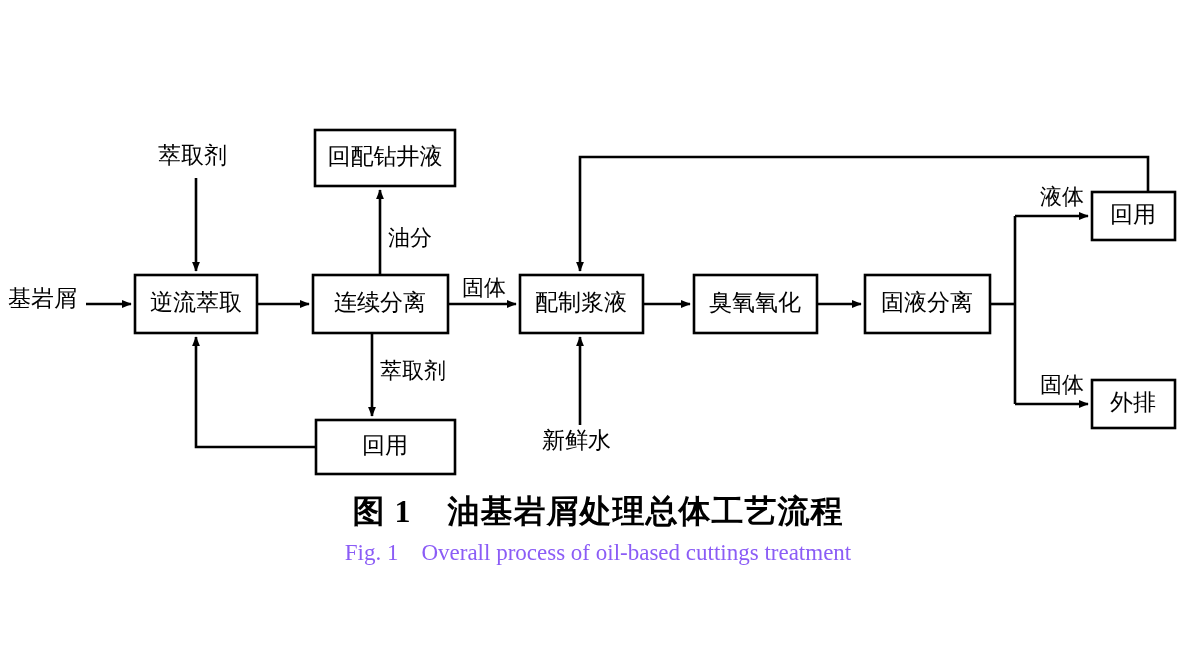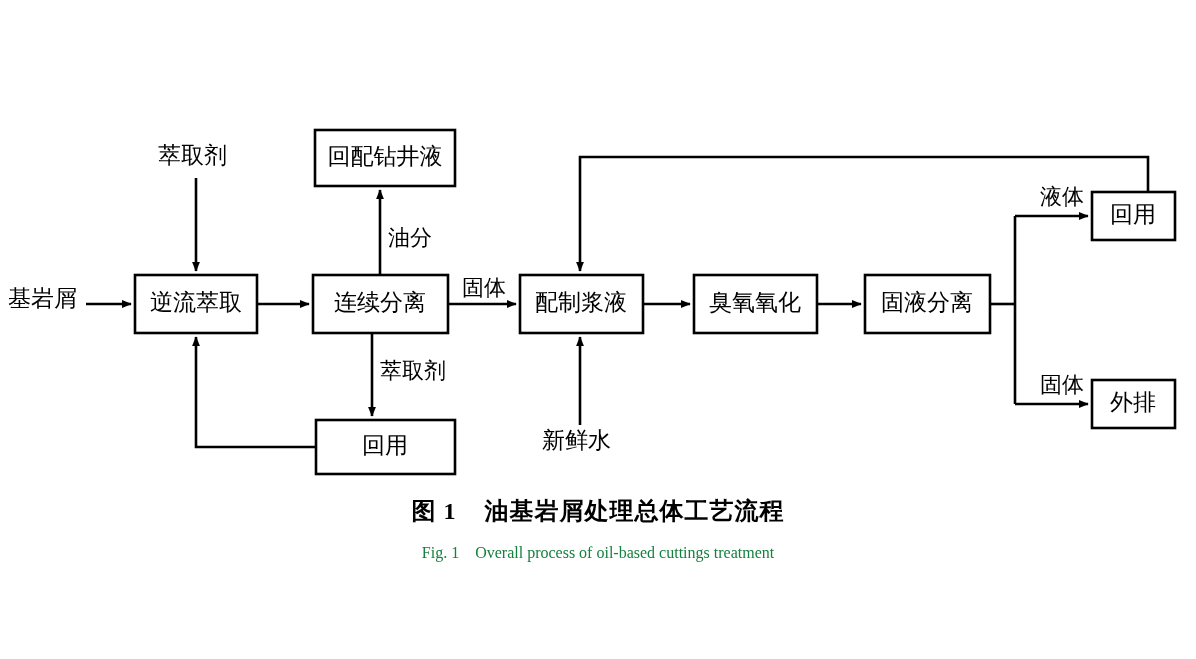--- a/index.html
+++ b/index.html
@@ -60,31 +60,31 @@
   }
   .caption-block {
     position: absolute;
     left: 0;
     top: 494px;
     width: 1196px;
     text-align: center;
   }
   .caption-cn {
     font-family: "Liberation Serif", "DejaVu Serif", serif;
-    font-size: 24px;
+    font-size: 32px;
     font-weight: bold;
     color: #000000;
     letter-spacing: 1px;
     line-height: 34px;
     white-space: pre;
   }
   .caption-en {
     font-family: "Liberation Serif", "DejaVu Serif", serif;
-    font-size: 16px;
-    color: #15803d;
+    font-size: 23px;
+    color: #8b5cf6;
     line-height: 34px;
     margin-top: 8px;
     white-space: pre;
   }
 </style>
 </head>
 <body>
 
 <div id="figure-root">
 

